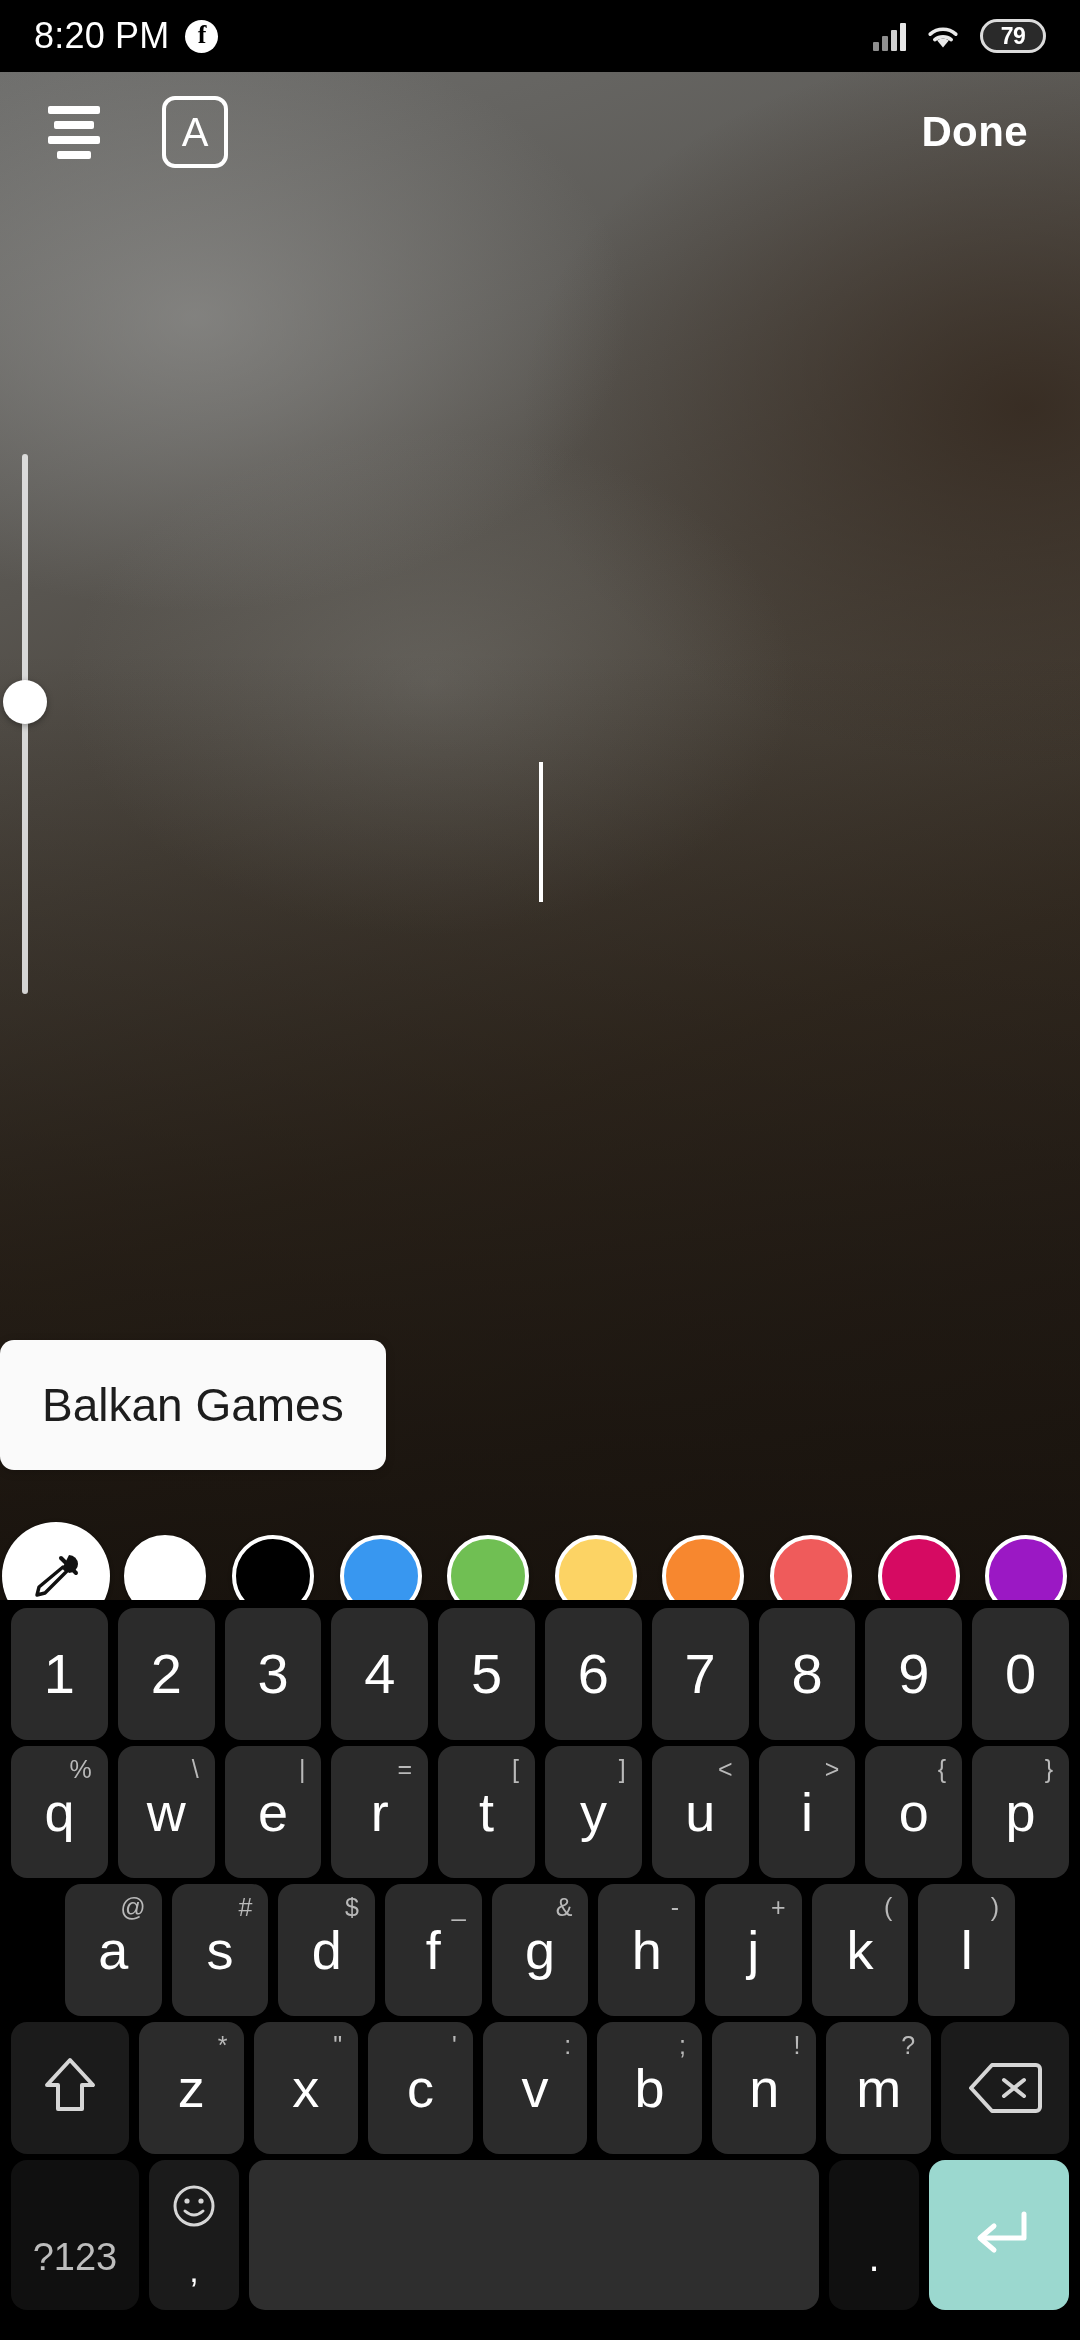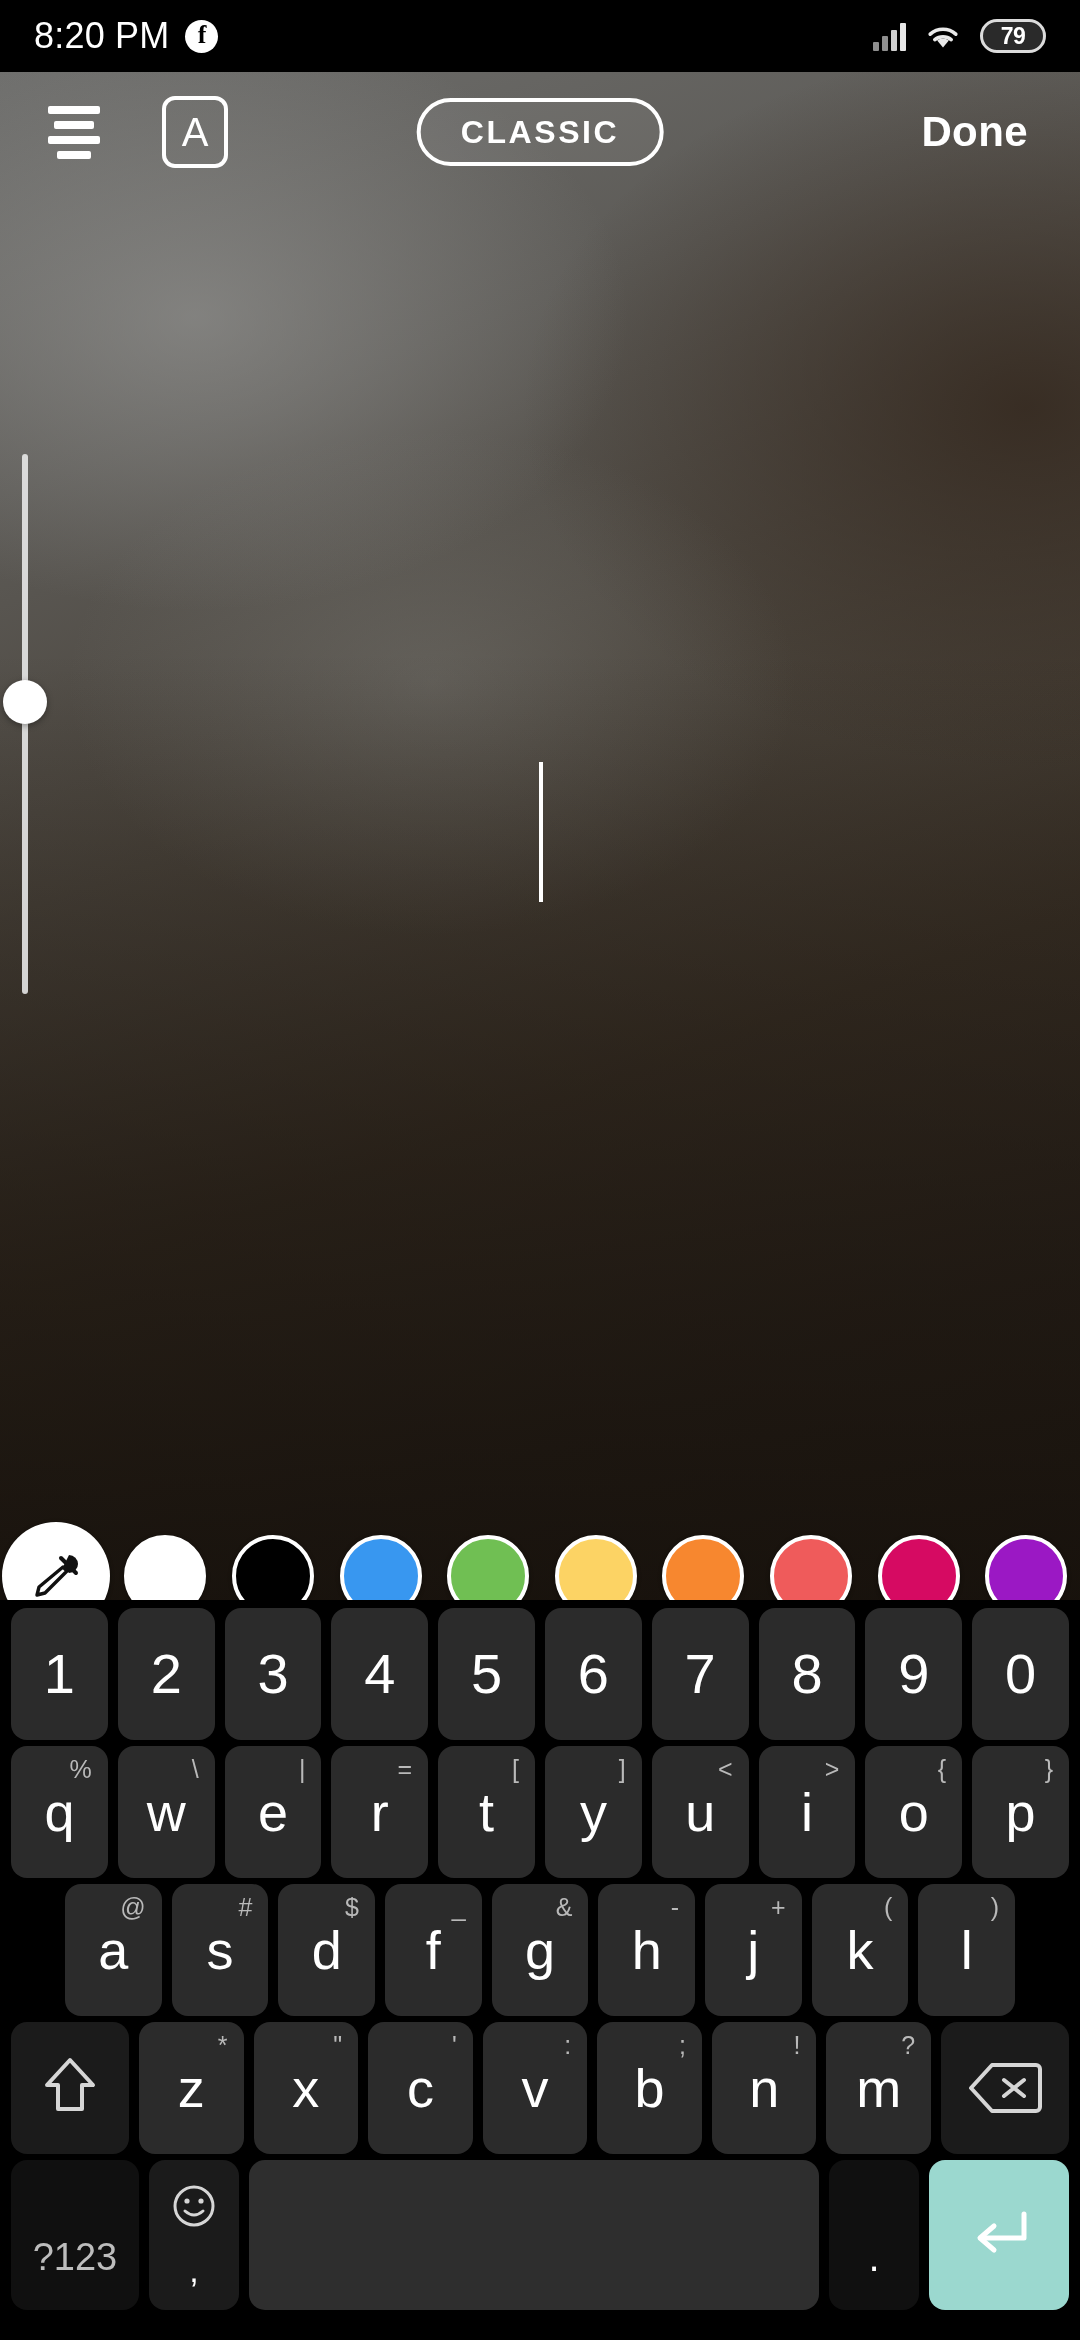--- a/index.html
+++ b/index.html
@@ -217,33 +217,33 @@
     <div class="toolbar">
       <div class="align-icon">
         <i></i>
           <i></i>
           <i></i>
           <i></i>
       </div>
       <div class="a-box">
         <span>A</span>
       </div>
-      <div class="font-pill">
-        <span>CLASSIC</span>
-      </div>
       <div class="done-btn">Done</div>
     </div>
 
     <div class="slider">
       <div class="slider-track"></div>
       <div class="slider-knob"></div>
     </div>
 
     <div class="caret"></div>
 
+    <div class="textbox">
+      <span>Balkan Games</span>
+    </div>
 
     <div class="palette" id="palette">
         <div class="swatch-wrap">
           <div class="swatch picker">
             <svg width="62" height="62" viewBox="0 0 62 62">
               <path d="M44 10 a9 9 0 0 1 9 9 a9 9 0 0 1-9 9 l-6-6 z" fill="#111"></path>
               <path d="M38 22 L42 26 L20 48 L12 50 L14 42 Z" fill="none" stroke="#111" stroke-width="3.4" stroke-linejoin="round"></path>
               <path d="M36 13 L51 28" stroke="#111" stroke-width="4" stroke-linecap="round"></path>
             </svg>
           </div>

